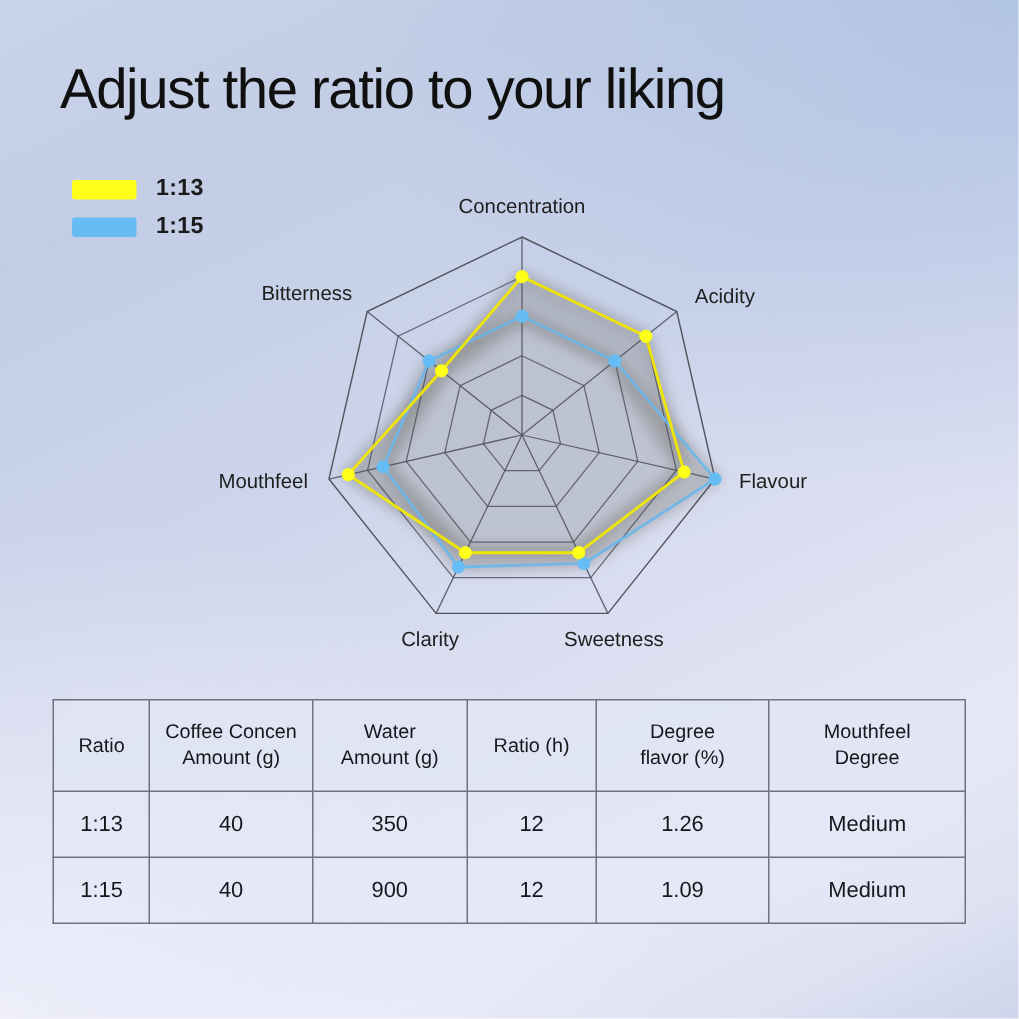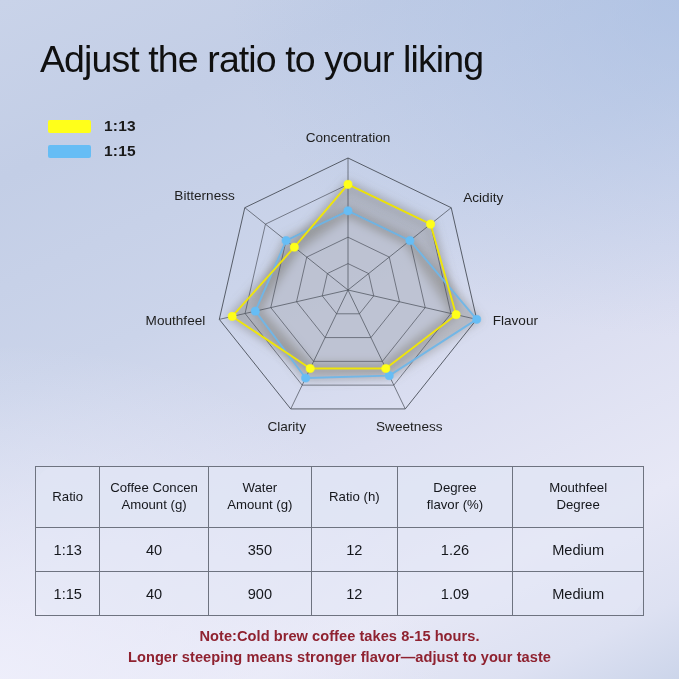--- a/index.html
+++ b/index.html
@@ -260,18 +260,14 @@
             <td class="col-powder">40</td>
             <td class="col-water">900</td>
             <td class="col-time">12</td>
             <td class="col-conc">1.09</td>
             <td class="col-roast">Medium</td>
           </tr>
         </tbody>
     </table>
   </div>
 
-  <div class="note">
-    <div>Note:Cold brew coffee takes 8-15 hours.</div>
-    <div>Longer steeping means stronger flavor—adjust to your taste</div>
-  </div>
 
 </div>
 
 </body></html>

